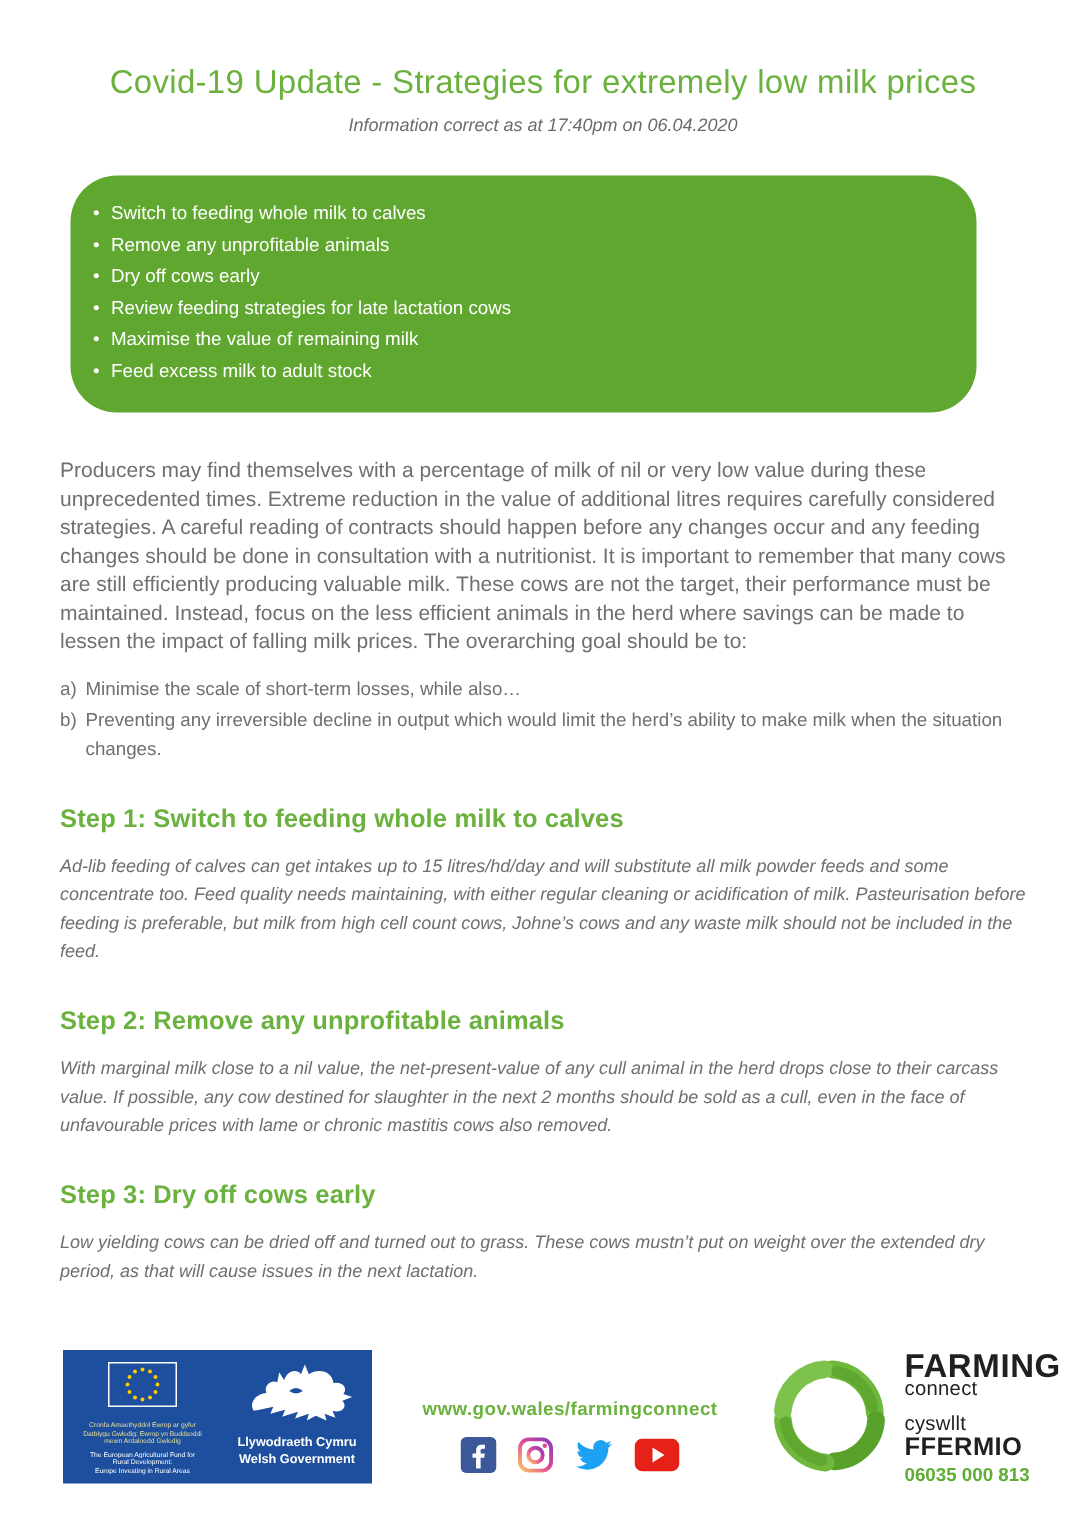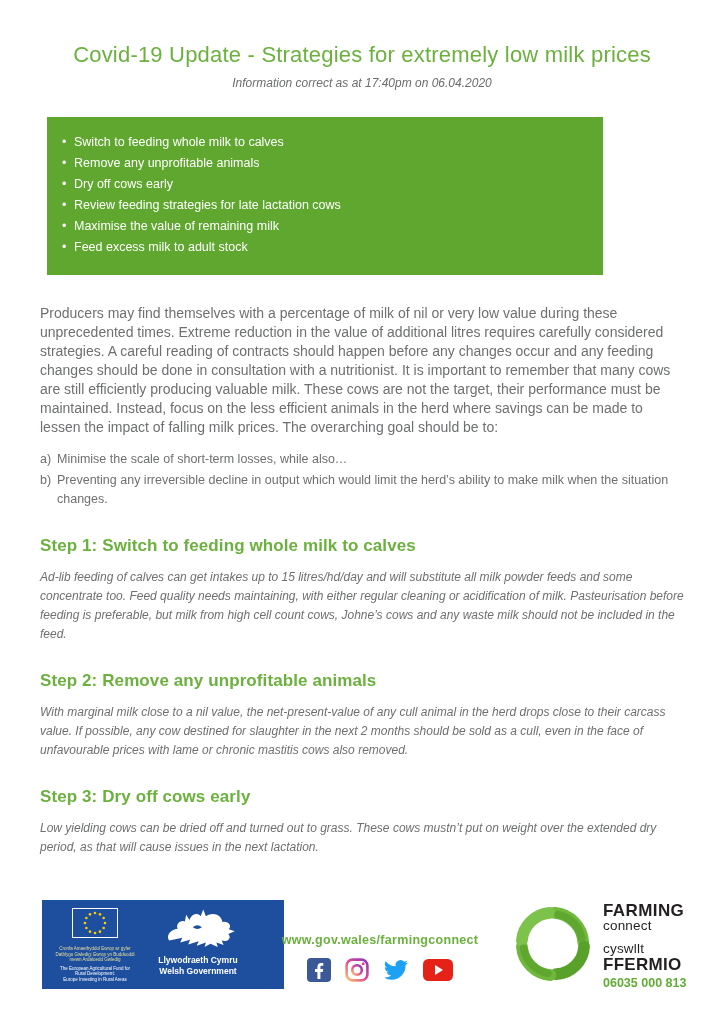--- a/index.html
+++ b/index.html
@@ -28,23 +28,24 @@
     font-size:22px;font-weight:normal;letter-spacing:.2px;
   }
   .subtitle{
     margin-top:8px;
     color:var(--subtitle-gray);
     font-size:12px;font-style:italic;
   }
   
   .summary-box{
     margin:27px 0 0 47px;
-    width:556px;
+    width:604px;
     background:var(--green-box);
     padding:15px 20px 17px 15px;
+    border-radius:31px;
   }
   .summary-box ul{list-style:none;}
   .summary-box li{
     color:#ffffff;font-size:12.5px;line-height:21px;
     padding-left:12px;position:relative;
   }
   .summary-box li::before{
     content:"•";position:absolute;left:0;top:0;color:#ffffff;
   }
   
@@ -56,21 +57,21 @@
   .ab-text{flex:1;}
   .step-heading{
     margin-top:27px;
     color:var(--green-heading);
     font-size:17px;font-weight:bold;letter-spacing:.1px;
   }
   .step-body{margin-top:12px;font-size:12px;line-height:19px;font-style:italic;}
   
   .footer{position:absolute;left:0;top:896px;width:724px;height:128px;}
   .gov-box{
-    position:absolute;left:42px;top:4px;width:242px;height:89px;
+    position:absolute;left:42px;top:4px;width:206px;height:89px;
     background:var(--blue);
     display:flex;
   }
   .eu-half{width:106px;padding-top:7px;text-align:center;}
   .eu-flag{display:inline-block;}
   .eu-caption{margin-top:3px;}
   .eu-caption div{
     font-size:4.5px;line-height:5.5px;color:#e9df9a;
     white-space:nowrap;overflow:hidden;
   }
@@ -88,21 +89,21 @@
     letter-spacing:.3px;display:inline-block;
   }
   .social-row{
     margin-top:10px;display:flex;justify-content:center;align-items:center;gap:14px;
   }
   .social-row span{display:inline-flex;cursor:pointer;}
   
   .fc{position:absolute;left:511px;top:2px;display:flex;align-items:flex-start;}
   .fc-swirl{flex:none;margin-top:2px;}
   .fc-text{margin-left:8px;margin-top:5px;color:var(--black);}
-  .fc-line1{font-size:17px;font-weight:800;letter-spacing:.4px;line-height:16px;}
+  .fc-line1{font-size:22px;font-weight:800;letter-spacing:.4px;line-height:16px;}
   .fc-line2{font-size:13.5px;line-height:14px;letter-spacing:.2px;}
   .fc-line3{font-size:13.5px;line-height:14px;margin-top:9px;letter-spacing:.2px;}
   .fc-line4{font-size:17px;font-weight:800;letter-spacing:.3px;line-height:17px;}
   .fc-phone{margin-top:3px;color:var(--fc-green);font-size:12.5px;font-weight:bold;}
 </style>
 </head>
 <body>
 
 <div class="page">
 

